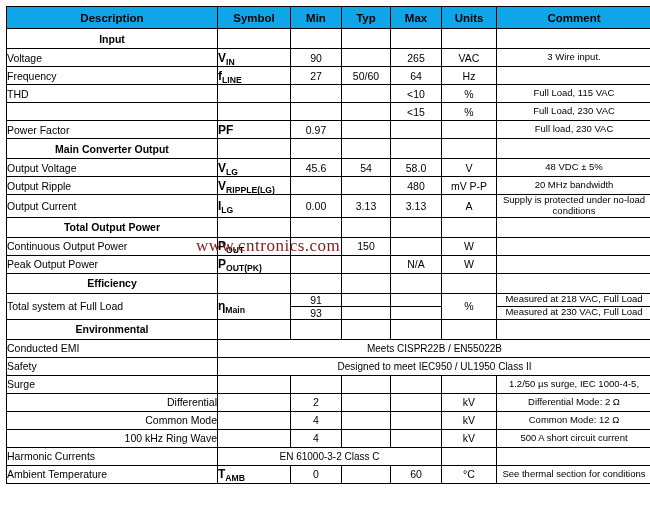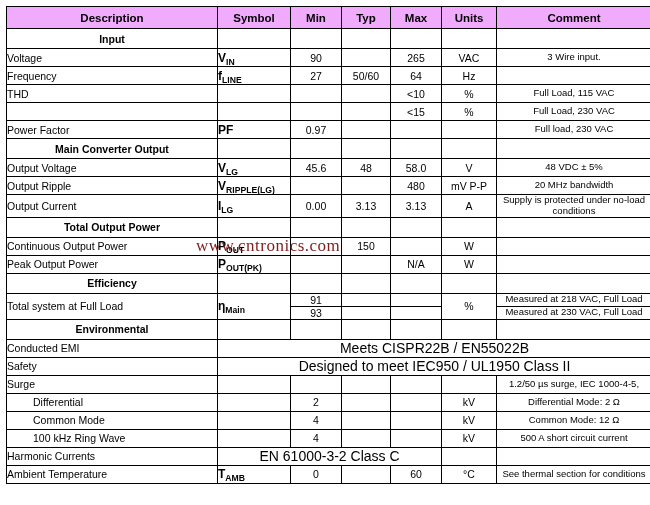--- a/index.html
+++ b/index.html
@@ -26,40 +26,40 @@
     table-layout: fixed;
     font-size: 10.5px;
     color: #000;
   }
   table.spec td, table.spec th {
     border: 1px solid #000;
     padding: 0;
     vertical-align: middle;
   }
   thead th {
-    background: #f0abfc;
+    background: #0ea5e9;
     font-weight: bold;
     text-align: center;
     height: 21px;
     font-size: 11.5px;
   }
   .c-desc { width: 210px; }
   .c-sym  { width: 72px; }
   .c-min  { width: 50px; }
   .c-typ  { width: 48px; }
   .c-max  { width: 50px; }
   .c-unit { width: 54px; }
   .c-com  { width: 154px; }
 
   td.desc {
     text-align: left;
     padding-left: 5px;
     height: 17px;
   }
-  td.desc.indent { padding-left: 26px; }
+  td.desc.indent { padding-left: 26px; text-align: right; }
   td.section {
     font-weight: bold;
     text-align: center;
     padding-left: 4px;
     height: 19px;
   }
   td.ctr { text-align: center; }
   td.sym { text-align: left; font-weight: bold; font-size: 12px; }
   td.com {
     text-align: center;
@@ -74,21 +74,21 @@
   .nb-bot { border-bottom: none; }
   sub {
     font-size: 0.72em;
     vertical-align: baseline;
     position: relative;
     top: 3px;
   }
   .small { font-size: 9.5px; }
   .span-note {
     text-align: center;
-    font-size: 14px;
+    font-size: 10px;
   }
   .watermark {
     position: absolute;
     left: 196px;
     top: 236px;
     font-size: 17px;
     color: #7f1d1d;
     font-family: "Liberation Serif", serif;
     letter-spacing: 0.5px;
     pointer-events: none;
@@ -176,21 +176,21 @@
         <td></td>
         <td></td>
         <td></td>
         <td></td>
         <td></td>
       </tr>
       <tr>
         <td class="desc">Output Voltage</td>
         <td class="sym"><span>V</span><sub>LG</sub></td>
         <td class="ctr">45.6</td>
-        <td class="ctr">48</td>
+        <td class="ctr">54</td>
         <td class="ctr">58.0</td>
         <td class="ctr">V</td>
         <td class="com">48 VDC ± 5%</td>
       </tr>
       <tr>
         <td class="desc">Output Ripple</td>
         <td class="sym small"><span>V</span><sub>RIPPLE(LG)</sub></td>
         <td class="ctr"></td>
         <td class="ctr"></td>
         <td class="ctr">480</td>

